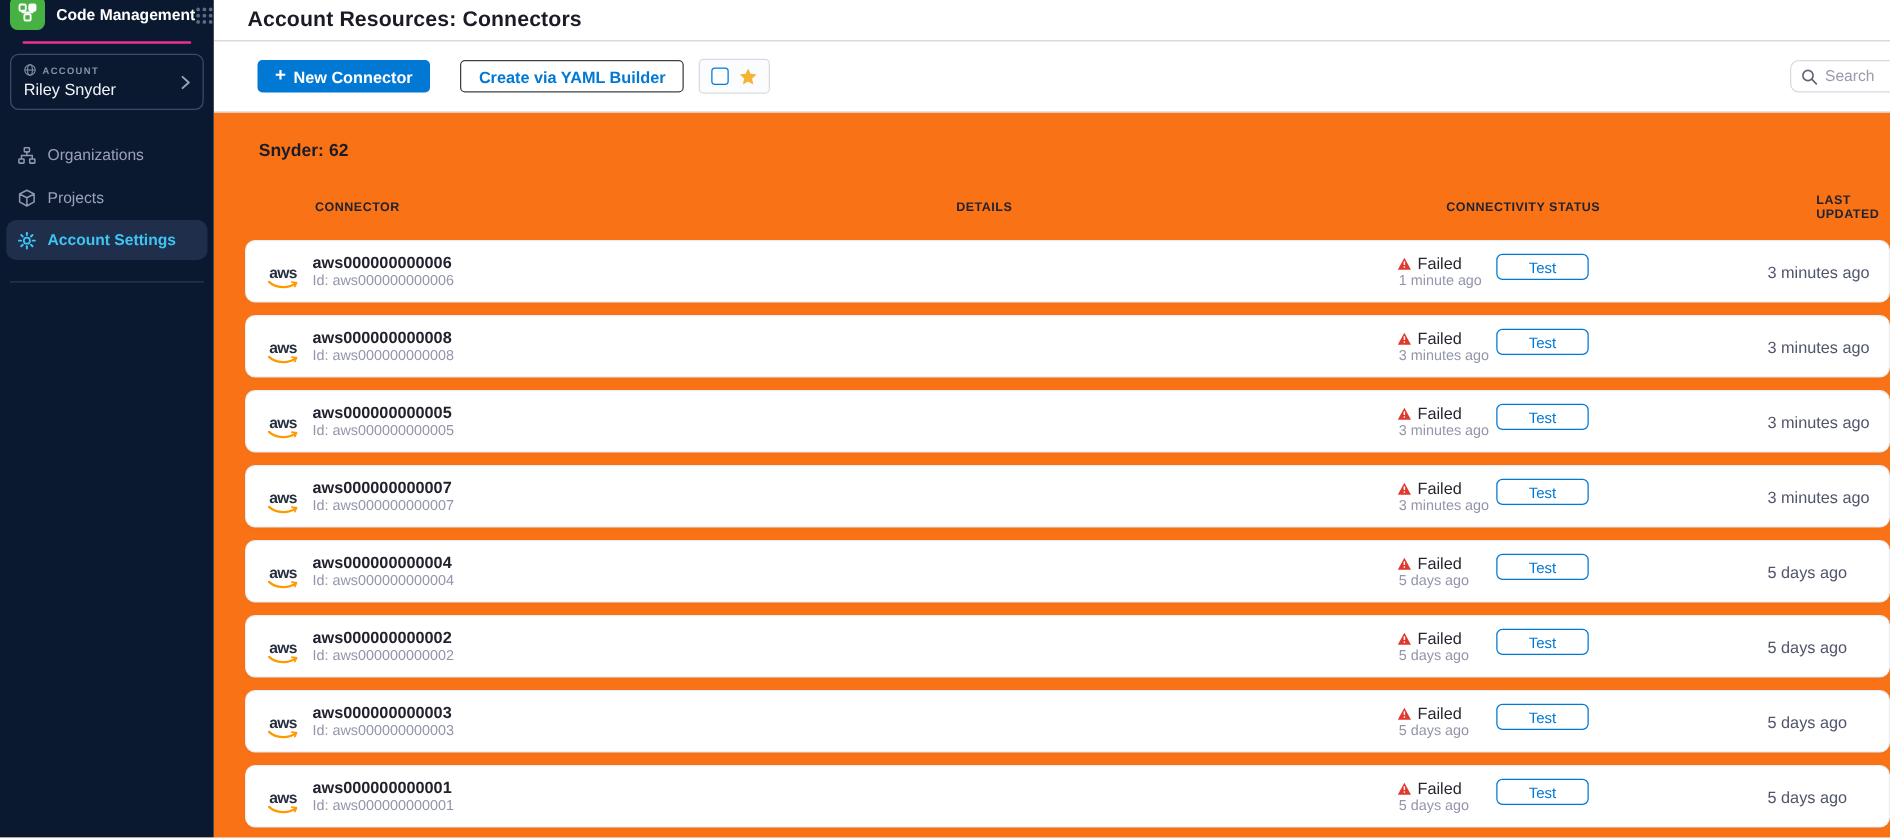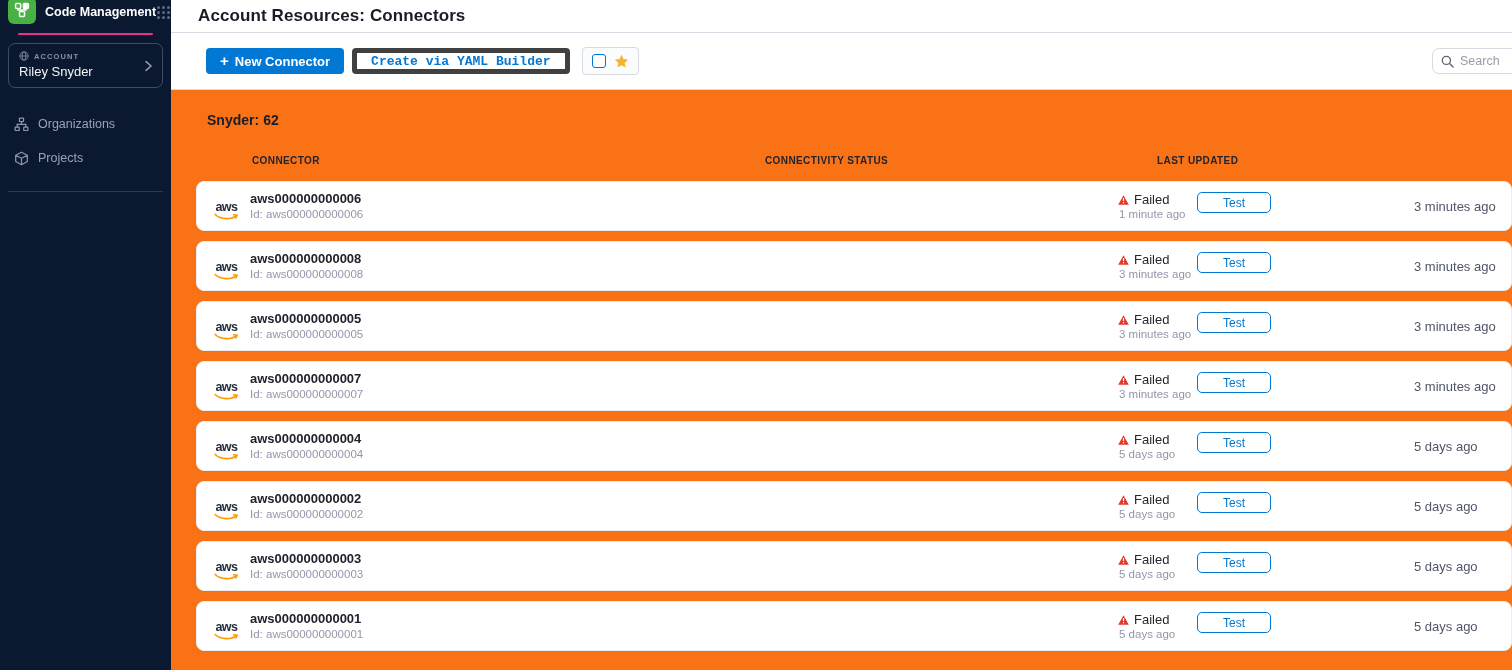--- a/index.html
+++ b/index.html
@@ -34,21 +34,21 @@
   .main { flex:1; display:flex; flex-direction:column; background:#f97316; min-width:0; }
   .topbar { height:33px; background:#fff; border-bottom:1px solid #d8dae3;
     display:flex; align-items:center; padding-left:27px; flex:none; }
   .page-title { font-size:17px; font-weight:bold; color:#1b1b28; letter-spacing:0.1px; }
   .toolbar { height:57px; background:#fff; border-bottom:1px solid #d8dae3;
     display:flex; align-items:center; padding-left:35px; flex:none; }
   .btn { height:26px; border-radius:4px; font-size:13px; font-weight:bold;
     display:inline-flex; align-items:center; cursor:pointer; }
   .btn-primary { background:#0278d5; color:#fff; border:none; padding:0 14px; gap:6px; }
   .btn-primary .plus { font-size:15px; font-weight:bold; margin-top:-1px; }
-  .btn-outline { background:#fff; color:#0278d5; border:5px solid #404040; padding:0 14px; margin-left:8px;font-family:Liberation Mono, monospace; }
+  .btn-outline { background:#fff; color:#0278d5; border:1px solid #404040; padding:0 14px; margin-left:24px; }
   .fav-group { margin-left:12px; height:28px; border:1px solid #d8dae3; border-radius:4px;
     background:#fbfcfd; display:flex; align-items:center; gap:8px; padding:0 9px; }
   .fav-checkbox { width:14px; height:14px; border:1.6px solid #0278d5; border-radius:3px;
     background:#fff; cursor:pointer; }
   .star { cursor:pointer; display:flex; }
   .search-box { margin-left:auto; margin-right:-28px; width:108px; height:26px;
     border:1px solid #d8dae3; border-radius:7px; background:#fff;
     display:flex; align-items:center; gap:6px; padding:0 8px; flex:none; }
   .search-box input { border:none; outline:none; width:60px; font-size:12.5px;
     color:#3a3f52; background:transparent; font-family:inherit; }
@@ -142,20 +142,36 @@
           </g>
         </svg>
         <span>Organizations</span>
       </div>
       <div class="nav-item">
         <svg class="nav-ic" viewBox="0 0 16 16">
           <path d="M8 1.3 L14.2 4.5 V11.2 L8 14.7 L1.8 11.2 V4.5 Z M1.8 4.5 L8 7.7 L14.2 4.5 M8 7.7 V14.7" fill="none" stroke="currentColor" stroke-width="1.3" stroke-linejoin="round"></path>
         </svg>
         <span>Projects</span>
       </div>
+      <div class="nav-item active">
+        <svg class="nav-ic" viewBox="0 0 16 16">
+          <circle cx="8" cy="8" r="2.6" fill="none" stroke="currentColor" stroke-width="1.5"></circle>
+          <g stroke="currentColor" stroke-width="1.7" stroke-linecap="round">
+            <path d="M8 1.2 V3.1"></path>
+              <path d="M8 12.9 V14.8"></path>
+              <path d="M1.2 8 H3.1"></path>
+              <path d="M12.9 8 H14.8"></path>
+            <path d="M3.2 3.2 L4.5 4.5"></path>
+              <path d="M11.5 11.5 L12.8 12.8"></path>
+            <path d="M12.8 3.2 L11.5 4.5"></path>
+              <path d="M4.5 11.5 L3.2 12.8"></path>
+          </g>
+        </svg>
+        <span>Account Settings</span>
+      </div>
     </nav>
     <div class="side-divider"></div>
   </aside>
 
   <main class="main">
     <div class="topbar">
       <span class="page-title">Account Resources: Connectors</span>
     </div>
 
     <div class="toolbar">
@@ -181,20 +197,21 @@
       </div>
     </div>
 
     <div class="content">
       <div class="total-line">
         <span>Snyder:</span><span class="tv">62</span>
       </div>
 
       <div class="grid-cols thead">
         <span class="th">CONNECTOR</span>
+        <span class="th">DETAILS</span>
         <span class="th">CONNECTIVITY STATUS</span>
         <span class="th">LAST UPDATED</span>
       </div>
 
       <div class="tbody">
   <div class="grid-cols row-card">
     <div class="cell-connector">
       <div class="aws-logo">
         <span class="aws-word">aws</span>
         <svg width="25" height="8" viewBox="0 0 30 9">

